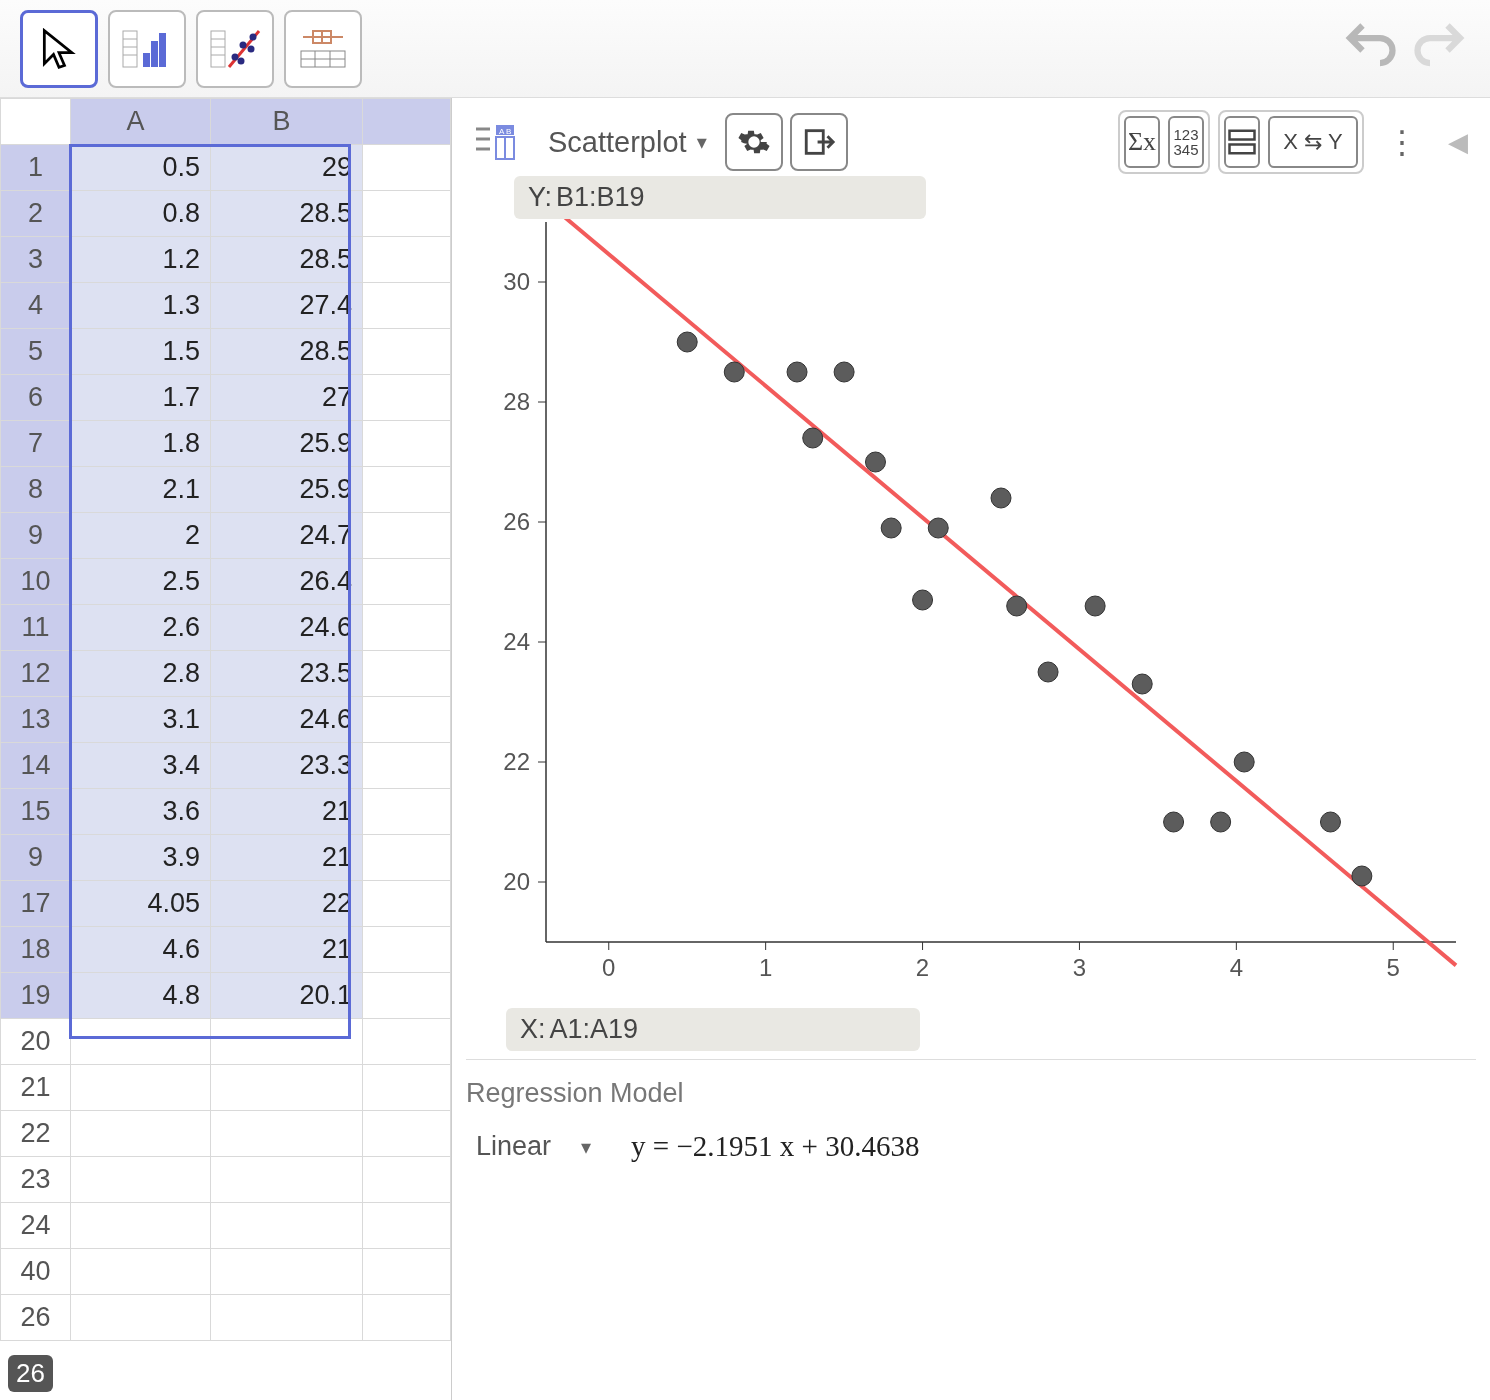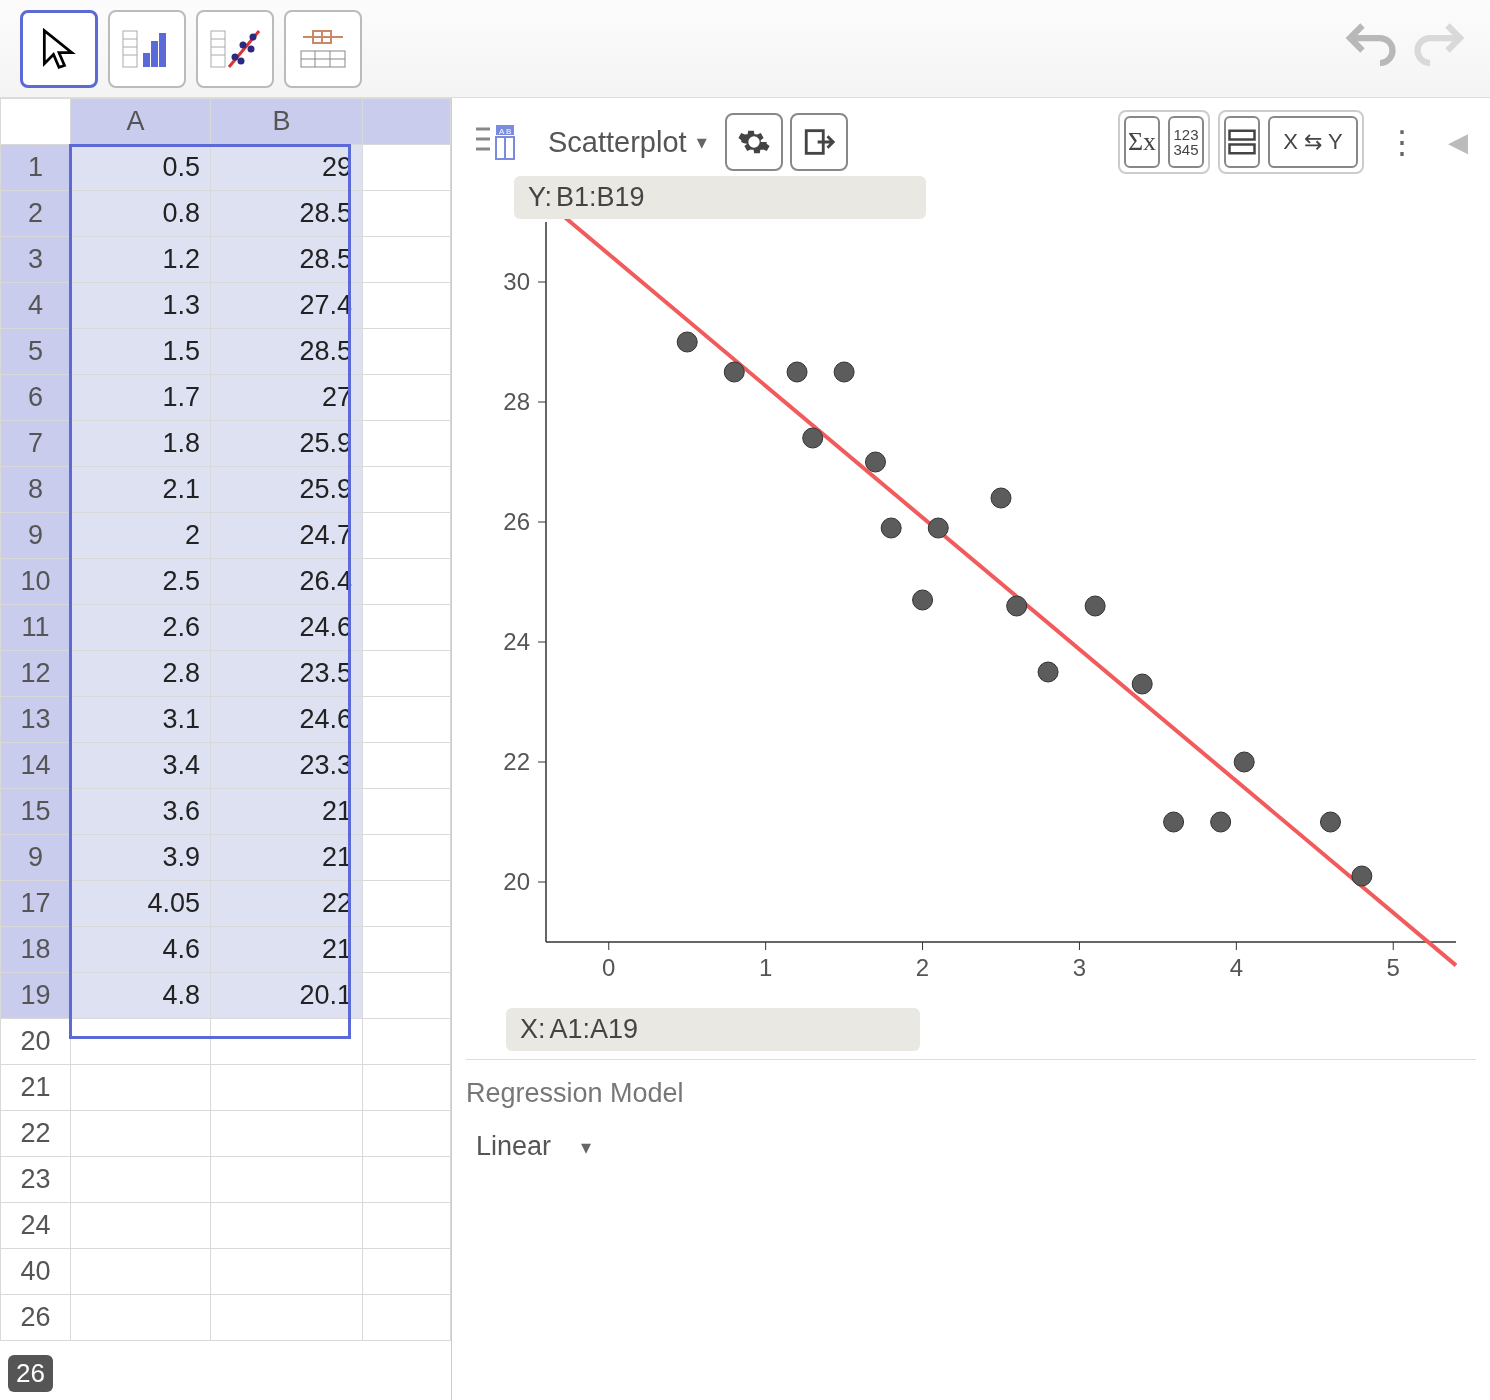--- a/index.html
+++ b/index.html
@@ -416,18 +416,19 @@
     </div>
 
     <div class="reg-panel">
       <div class="reg-title">Regression Model</div>
       <div class="reg-row">
         <div class="reg-select">
           <span>Linear</span>
           <span class="chev-down">▾</span>
         </div>
         <div style="flex:1">
+          <div class="reg-eq">y = −2.1951 x + 30.4638</div>
         </div>
       </div>
     </div>
 
   </div>
 </div>
 
 </body></html>

